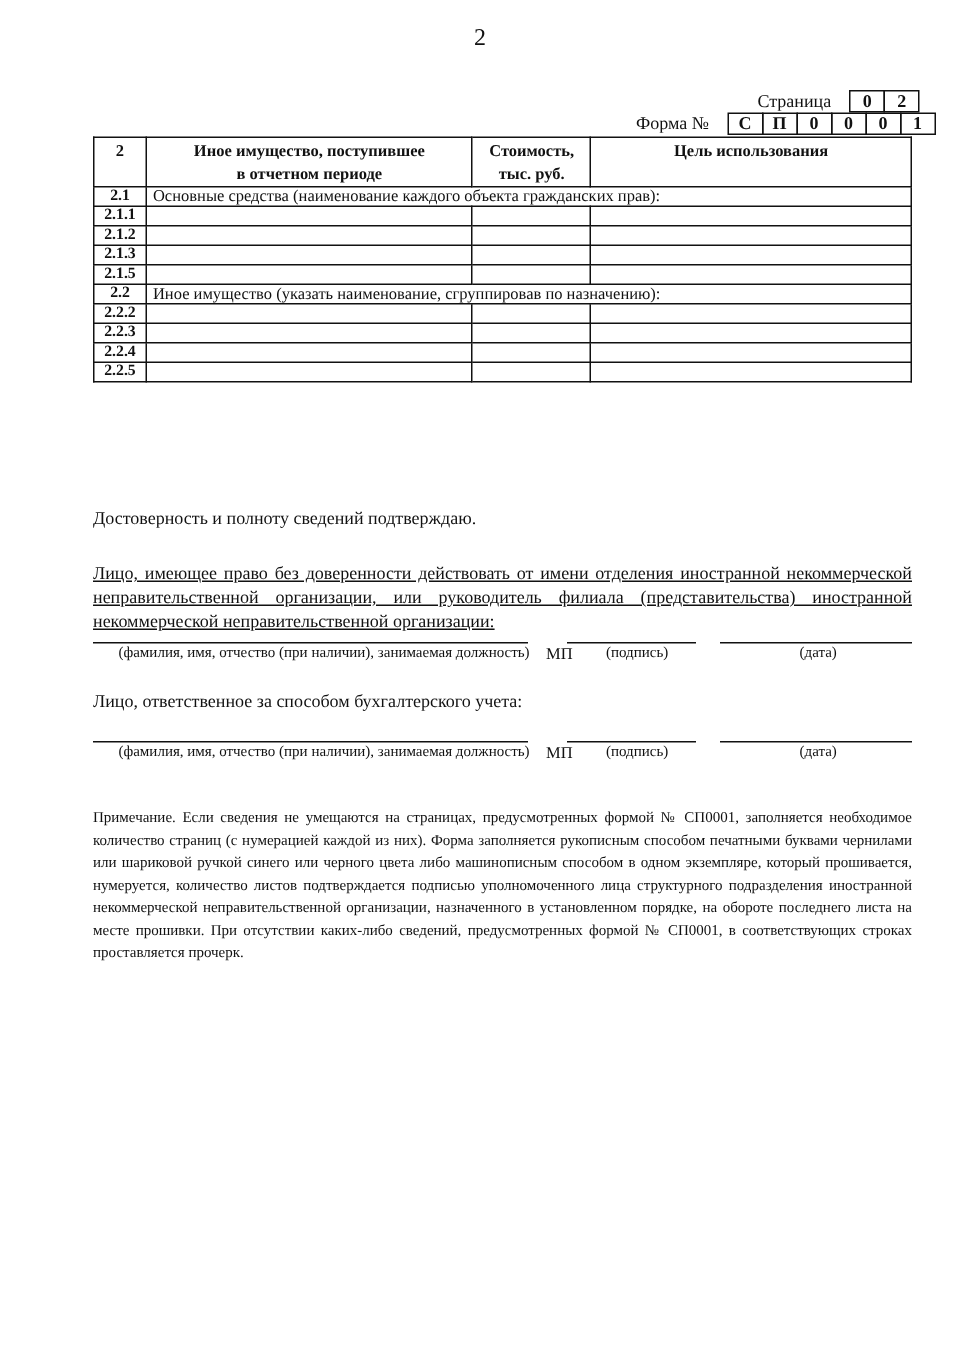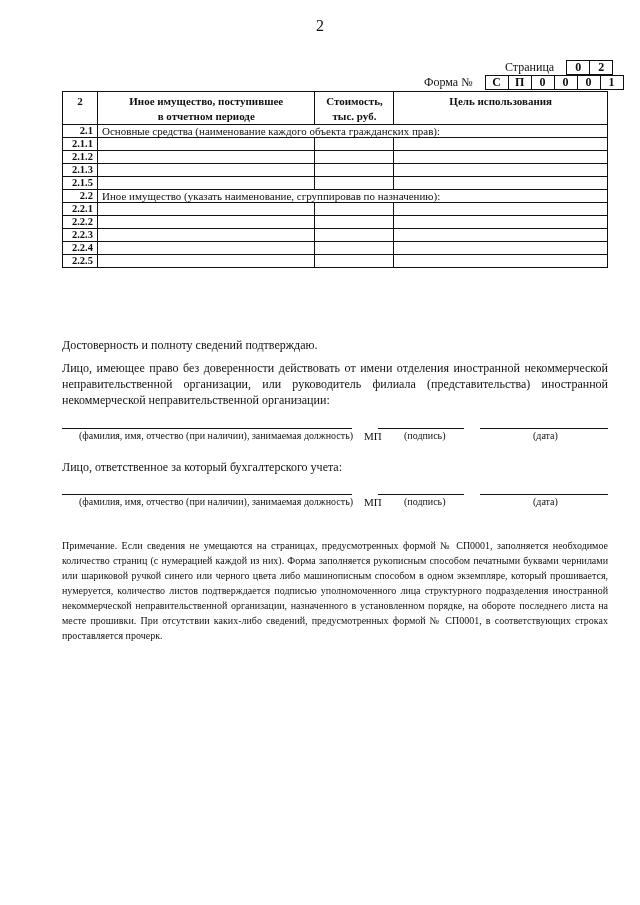--- a/index.html
+++ b/index.html
@@ -8,21 +8,21 @@
   .abs { position:absolute; }
   .pagenum { left:0; width:640px; top:17px; text-align:center; font-size:16px; }
   .code-row { display:flex; align-items:stretch; position:absolute; }
   .code-label { font-size:12px; padding-right:13px; display:flex; align-items:flex-end; }
   .box { width:22px; border:1px solid #111; margin-left:-1px; text-align:center;
          font-weight:bold; font-size:12px; line-height:13px; }
   table.main { position:absolute; left:62px; top:91px; width:546px; border-collapse:collapse;
                font-size:11px; }
   table.main td, table.main th { border:1px solid #111; padding:0 4px; height:12px; line-height:12px; }
   table.main th { font-weight:bold; font-size:11px; vertical-align:top; padding-top:2px; line-height:15px; }
-  td.num { font-weight:bold; text-align:right; font-size:10.5px; padding:0 1px;margin-top:39px; }
+  td.num { font-weight:bold; text-align:center; font-size:10.5px; padding:0 1px;margin-top:39px; }
   table.main tr.head th { height:30px; }
   .para { position:absolute; left:62px; width:546px; font-size:12px; line-height:16px; text-align:justify; }
   .sigline { position:absolute; border-top:1px solid #111; height:0; }
   .caption { position:absolute; font-size:10px; }
   .note { position:absolute; left:62px; width:546px; font-size:10px; line-height:15px; text-align:justify; }
 </style>
 </head>
 <body>
 
 <div class="abs pagenum">2</div>
@@ -85,26 +85,20 @@
         <td></td>
         <td></td>
         <td></td>
       </tr>
 
   <tr>
     <td class="num">2.2</td>
     <td colspan="3">Иное имущество (указать наименование, сгруппировав по назначению):</td>
   </tr>
   <tr>
-        <td class="num">2.2.1</td>
-        <td></td>
-        <td></td>
-        <td></td>
-      </tr>
-  <tr>
         <td class="num">2.2.2</td>
         <td></td>
         <td></td>
         <td></td>
       </tr>
   <tr>
         <td class="num">2.2.3</td>
         <td></td>
         <td></td>
         <td></td>
@@ -118,31 +112,31 @@
   <tr>
         <td class="num">2.2.5</td>
         <td></td>
         <td></td>
         <td></td>
       </tr>
 </tbody>
   </table>
 
 <div class="para" style="top:337px;">Достоверность и полноту сведений подтверждаю.</div>
-<div class="para" style="top:360px; line-height:16px;">Лицо, имеющее право без доверенности действовать от имени отделения иностранной некоммерческой неправительственной организации, или руководитель филиала (представительства) иностранной некоммерческой неправительственной организации:</div>
+<div class="para" style="top:374px; line-height:16px;text-decoration:underline;">Лицо, имеющее право без доверенности действовать от имени отделения иностранной некоммерческой неправительственной организации, или руководитель филиала (представительства) иностранной некоммерческой неправительственной организации:</div>
 
 <div class="sigline" style="left:62px; top:428px; width:290px;"></div>
 <div class="sigline" style="left:378px; top:428px; width:86px;"></div>
 <div class="sigline" style="left:480px; top:428px; width:128px;"></div>
 <div class="caption" style="left:79px; top:430px;">(фамилия, имя, отчество (при наличии), занимаемая должность)</div>
 <div class="caption" style="left:364px; top:430px; font-size:11px;">МП</div>
 <div class="caption" style="left:404px; top:430px;">(подпись)</div>
 <div class="caption" style="left:533px; top:430px;">(дата)</div>
 
-<div class="para" style="top:459px;">Лицо, ответственное за который бухгалтерского учета:</div>
+<div class="para" style="top:459px;">Лицо, ответственное за способом бухгалтерского учета:</div>
 
 <div class="sigline" style="left:62px; top:494px; width:290px;"></div>
 <div class="sigline" style="left:378px; top:494px; width:86px;"></div>
 <div class="sigline" style="left:480px; top:494px; width:128px;"></div>
 <div class="caption" style="left:79px; top:496px;">(фамилия, имя, отчество (при наличии), занимаемая должность)</div>
 <div class="caption" style="left:364px; top:496px; font-size:11px;">МП</div>
 <div class="caption" style="left:404px; top:496px;">(подпись)</div>
 <div class="caption" style="left:533px; top:496px;">(дата)</div>
 
 <div class="note" style="top:538px;">Примечание. Если сведения не умещаются на страницах, предусмотренных формой № СП0001, заполняется необходимое количество страниц (с нумерацией каждой из них). Форма заполняется рукописным способом печатными буквами чернилами или шариковой ручкой синего или черного цвета либо машинописным способом в одном экземпляре, который прошивается, нумеруется, количество листов подтверждается подписью уполномоченного лица структурного подразделения иностранной некоммерческой неправительственной организации, назначенного в установленном порядке, на обороте последнего листа на месте прошивки. При отсутствии каких-либо сведений, предусмотренных формой № СП0001, в соответствующих строках проставляется прочерк.</div>

